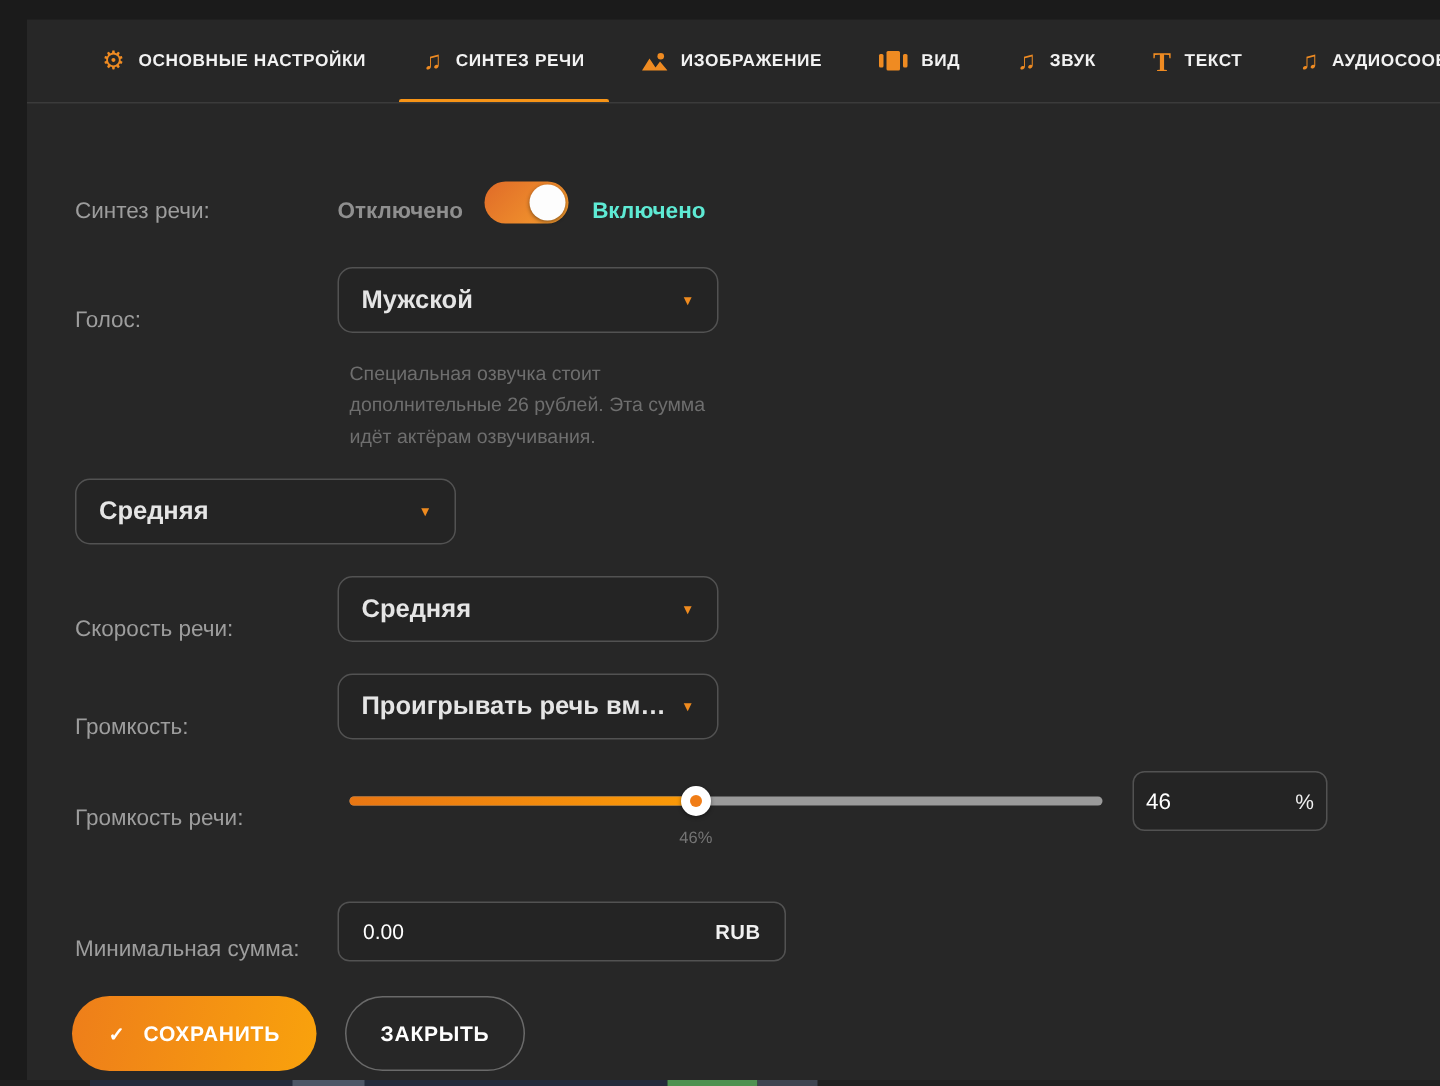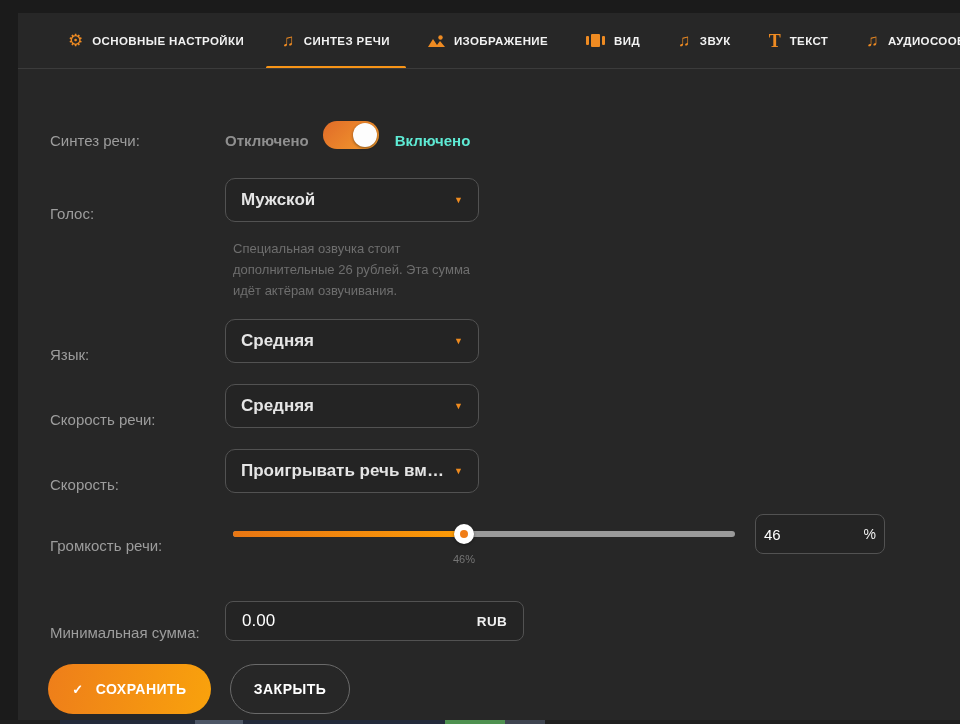--- a/index.html
+++ b/index.html
@@ -88,21 +88,21 @@
   .valuebox input { width:42px; background:transparent; border:none; outline:none;
                     color:#ffffff; font-size:15px; font-family:inherit; }
   .unit { color:#f0f0f0; font-size:14px; }
 
   .inputbox {
     width:299px; height:40px; flex:none;
     border:1px solid #525252; border-radius:8px; background:#242424;
     display:flex; align-items:center; justify-content:space-between; padding:0 16px;
   }
   .inputbox input { width:180px; background:transparent; border:none; outline:none;
-                    color:#ffffff; font-size:17px; font-family:inherit; }
+                    color:#ffffff; font-size:14px; font-family:inherit; }
   .currency { color:#f0f0f0; font-size:13.5px; font-weight:bold; letter-spacing:.3px; }
 
   
   .btn-row { position:absolute; left:30px; top:594px; display:flex; align-items:center; }
   .btn { height:50px; border-radius:25px; display:flex; align-items:center; justify-content:center;
          font-size:14px; font-weight:bold; letter-spacing:.5px; cursor:pointer; border:none;
          font-family:inherit; }
   .btn-save { width:163px; gap:12px; color:#ffffff;
               background:linear-gradient(100deg,#ee7e1a 0%,#f9a20c 100%); }
   .btn-save .check { font-size:13px; font-weight:bold; }
@@ -173,37 +173,36 @@
       <div class="rlabel">Голос:</div>
       <div class="dropdown">
         <span class="dval">Мужской</span>
         <span class="caret">▼</span>
       </div>
     </div>
 
     <div class="help">Специальная озвучка стоит дополнительные 26 рублей. Эта сумма идёт актёрам озвучивания.</div>
 
     <div class="row" style="top:249px; height:44px;">
-      <div class="rlabel">Язык:</div>
       <div class="dropdown">
         <span class="dval">Средняя</span>
         <span class="caret">▼</span>
       </div>
     </div>
 
     <div class="row" style="top:314px; height:44px;">
       <div class="rlabel">Скорость речи:</div>
       <div class="dropdown">
         <span class="dval">Средняя</span>
         <span class="caret">▼</span>
       </div>
     </div>
 
     <div class="row" style="top:379px; height:44px;">
-      <div class="rlabel">Скорость:</div>
+      <div class="rlabel">Громкость:</div>
       <div class="dropdown">
         <span class="dval">Проигрывать речь вместо ...</span>
         <span class="caret">▼</span>
       </div>
     </div>
 
     <div class="row" style="top:444px; height:40px;">
       <div class="rlabel">Громкость речи:</div>
       <div class="slider-wrap">
         <div class="track"></div>

